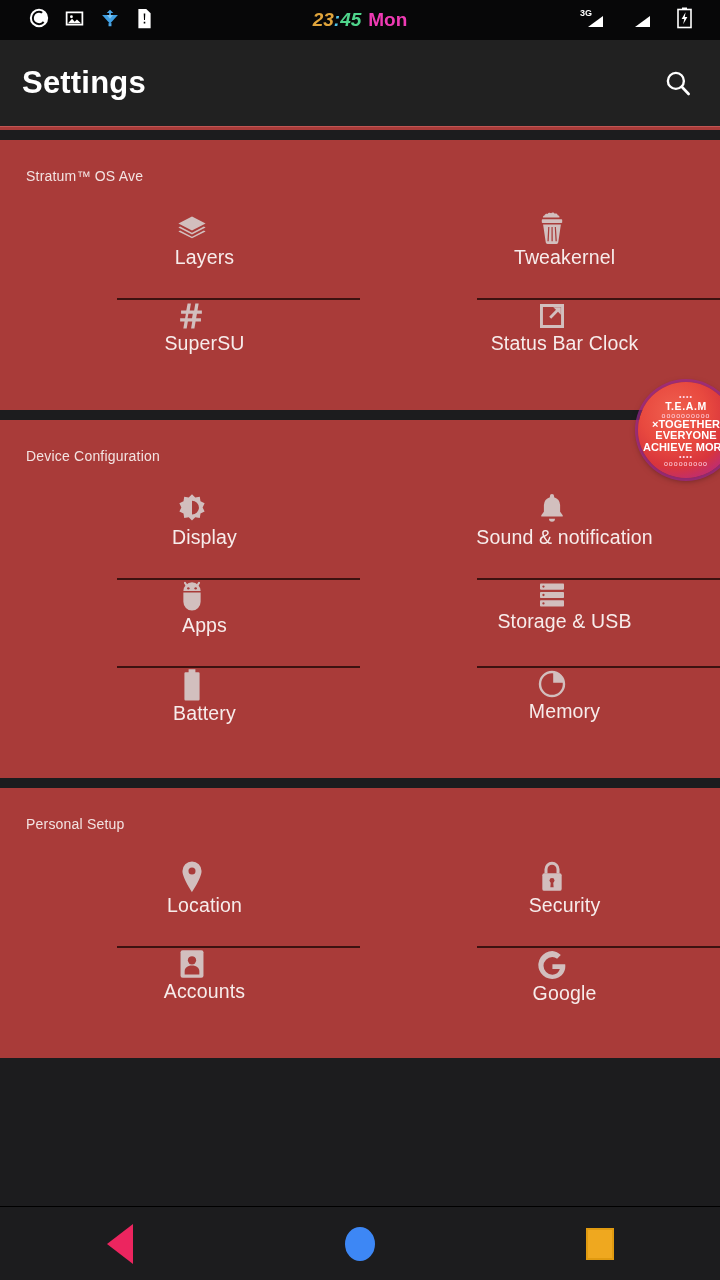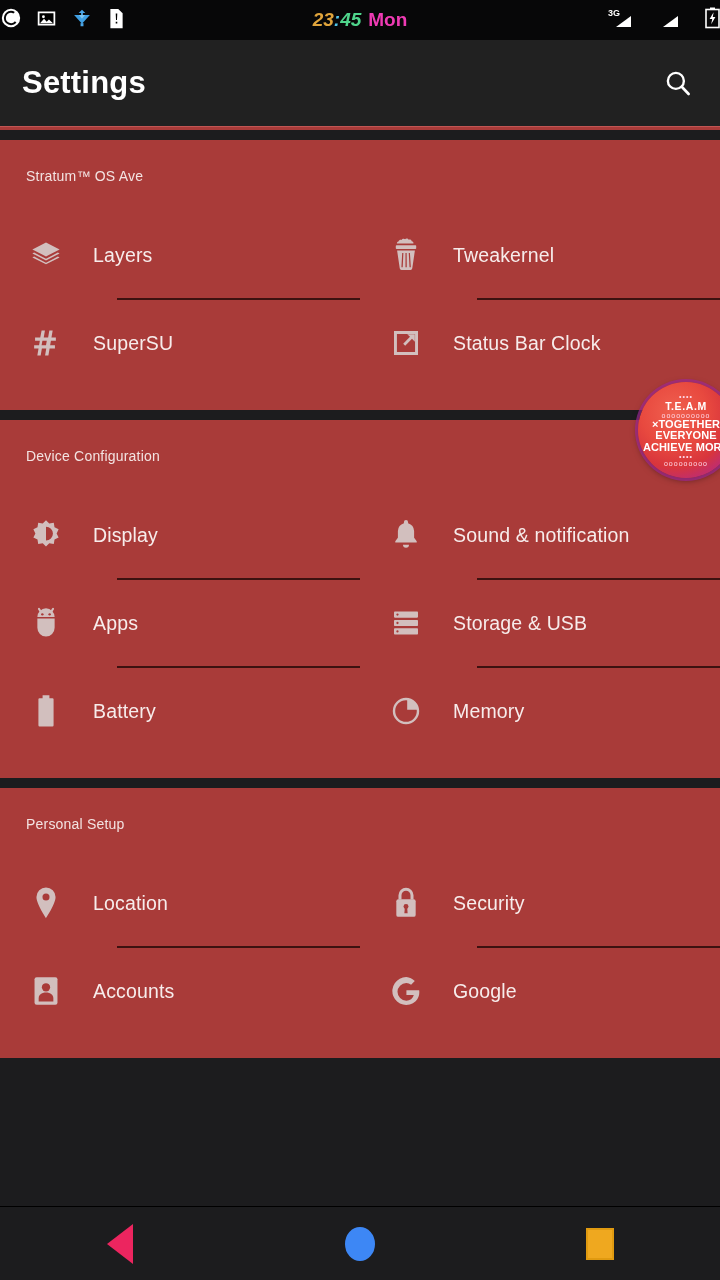--- a/index.html
+++ b/index.html
@@ -7,21 +7,21 @@
   body {
     background:#1c1c1e;
     font-family:"Liberation Sans", sans-serif;
     -webkit-font-smoothing:antialiased;
   }
   #screen { position:relative; width:720px; height:1280px; background:#1c1c1e; overflow:hidden; }
 
   
   .statusbar {
     position:relative; height:40px; background:#070708;
-    display:flex; align-items:center; padding:0 0;
+    display:flex; align-items:center; padding:0 28px;
   }
   .sb-left { display:flex; align-items:center; gap:14px; }
   .sb-right { display:flex; align-items:flex-end; gap:25px; margin-left:auto; }
   .sb-clock {
     position:absolute; left:0; right:0; top:0; height:40px;
     display:flex; align-items:center; justify-content:center;
     gap:7px; pointer-events:none;
   }
   .clk-time { font-size:19px; font-weight:bold; font-style:italic; letter-spacing:0px; }
   .clk-h { color:#e0a43c; }
@@ -46,21 +46,21 @@
   
   .gap { height:10px; background:#1c1c1e; }
   .card { background:#a93b39; position:relative; }
   .card-header {
     color:#f3e3e2; font-size:14px; font-weight:normal;
     padding:28px 0 0 26px; letter-spacing:.2px;
   }
   .grid { display:grid; grid-template-columns:1fr 1fr; }
   .cell { position:relative; }
   .row {
-    display:flex; align-items:center; height:86px; padding-left:24px;
+    display:flex; align-items:center; height:86px; padding-left:24px;flex-direction:column;
   }
   .row-icon {
     width:44px; min-width:44px; display:flex; align-items:center; justify-content:center;
     opacity:.82;
   }
   .row-label {
     color:#f7eceb; font-size:19.5px; margin-left:25px; letter-spacing:.15px;
     white-space:nowrap;
   }
   .divider {

